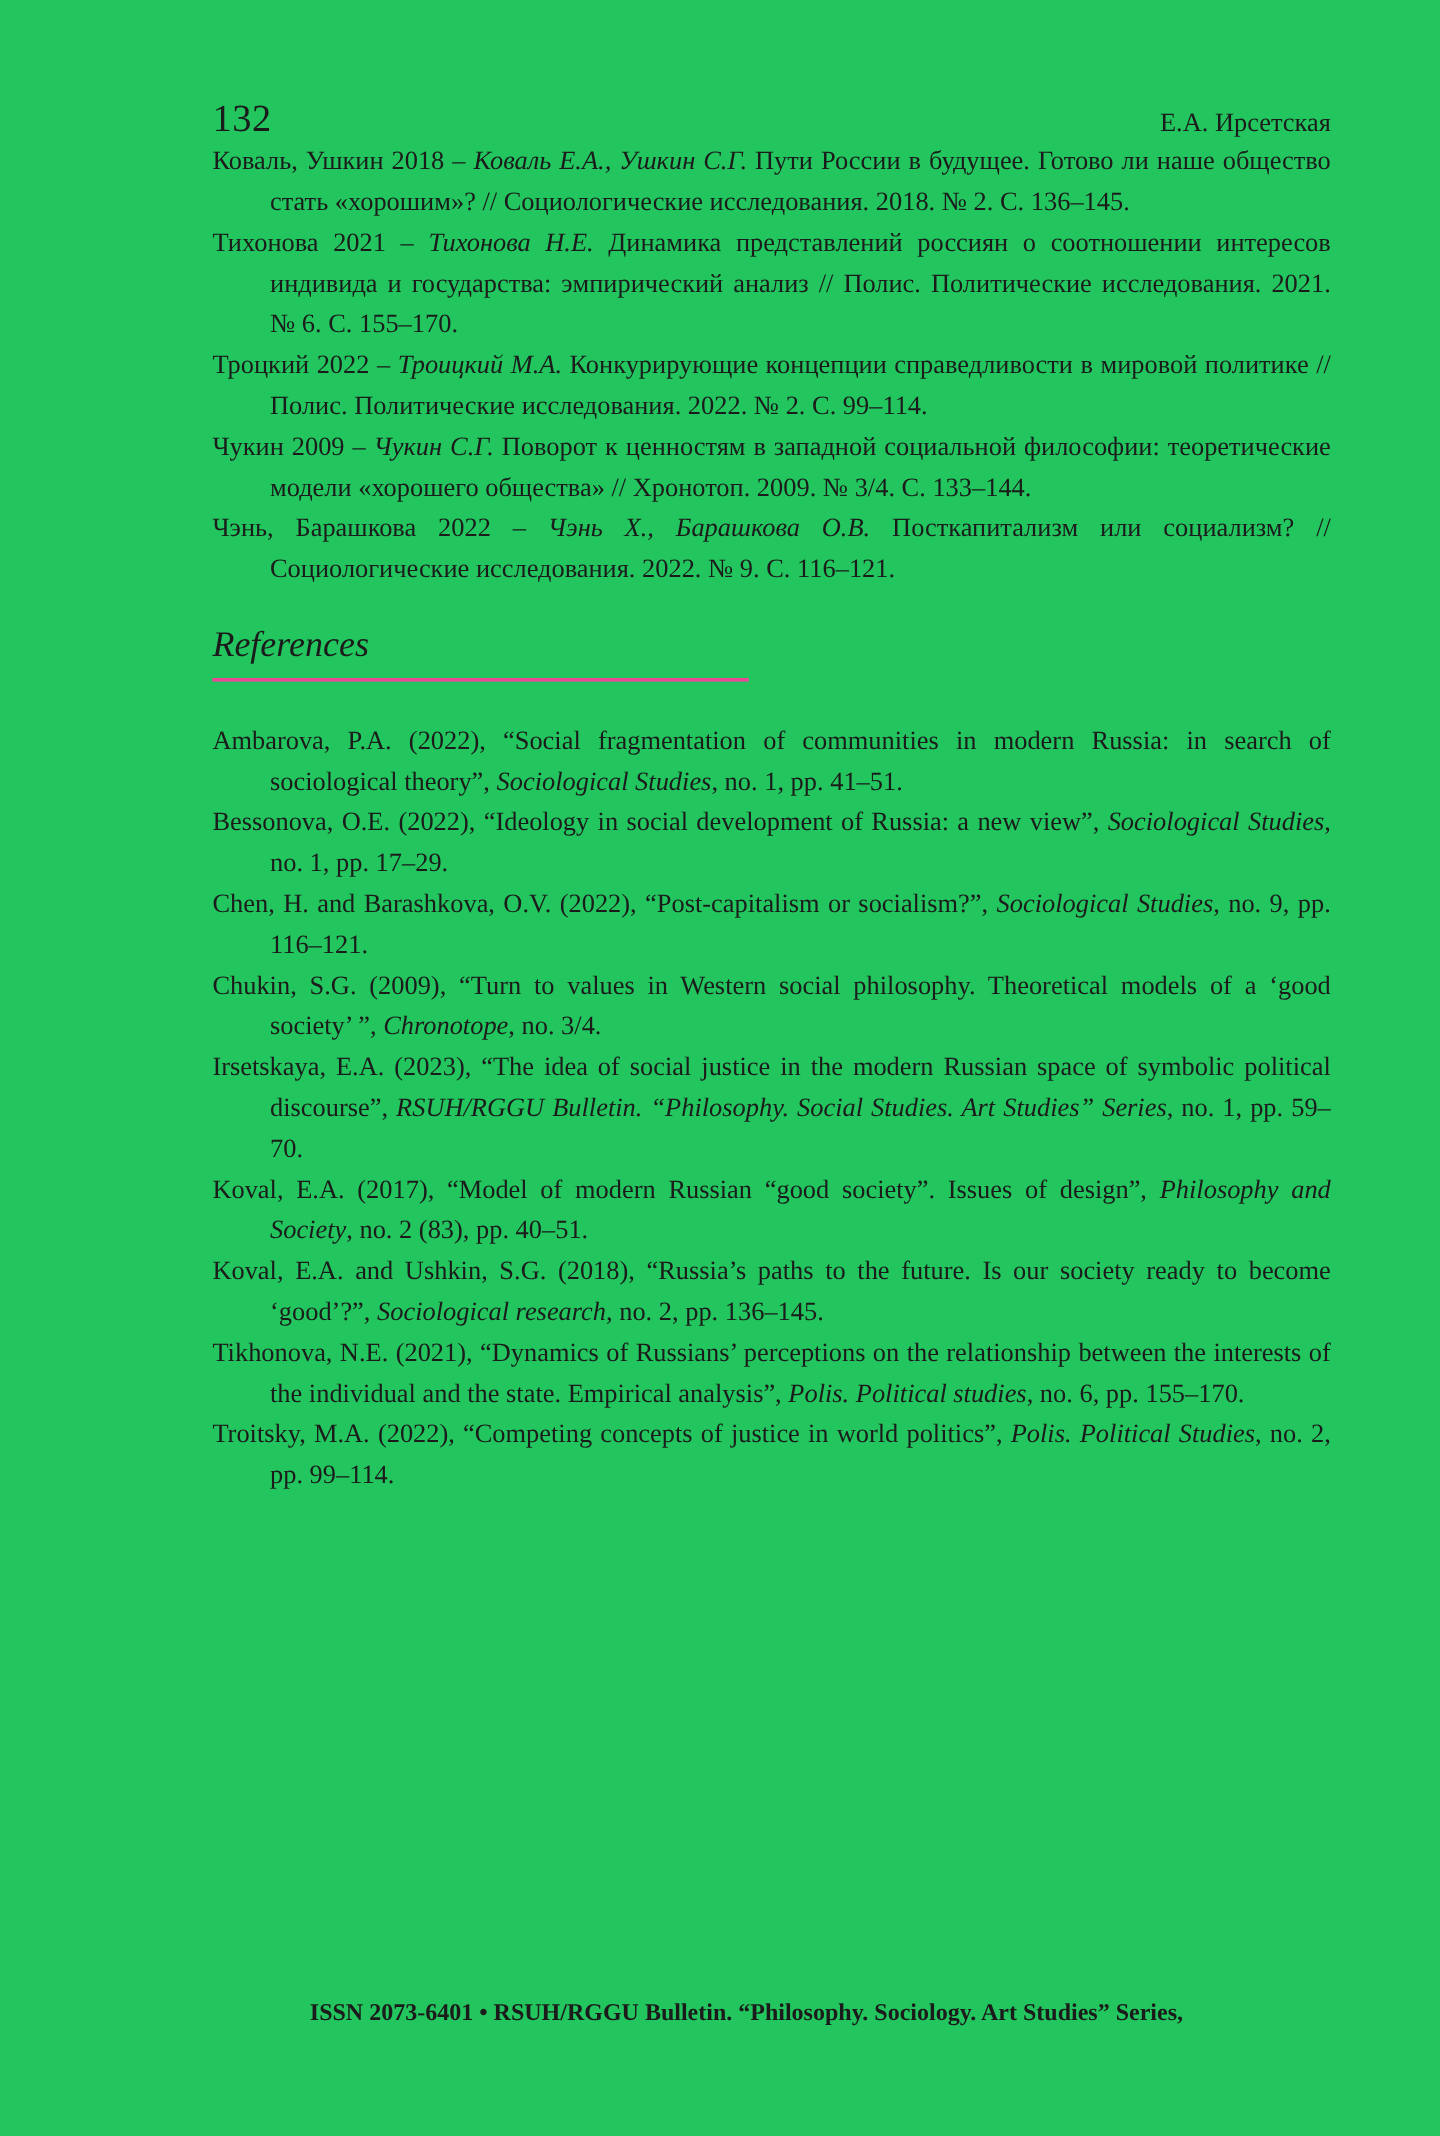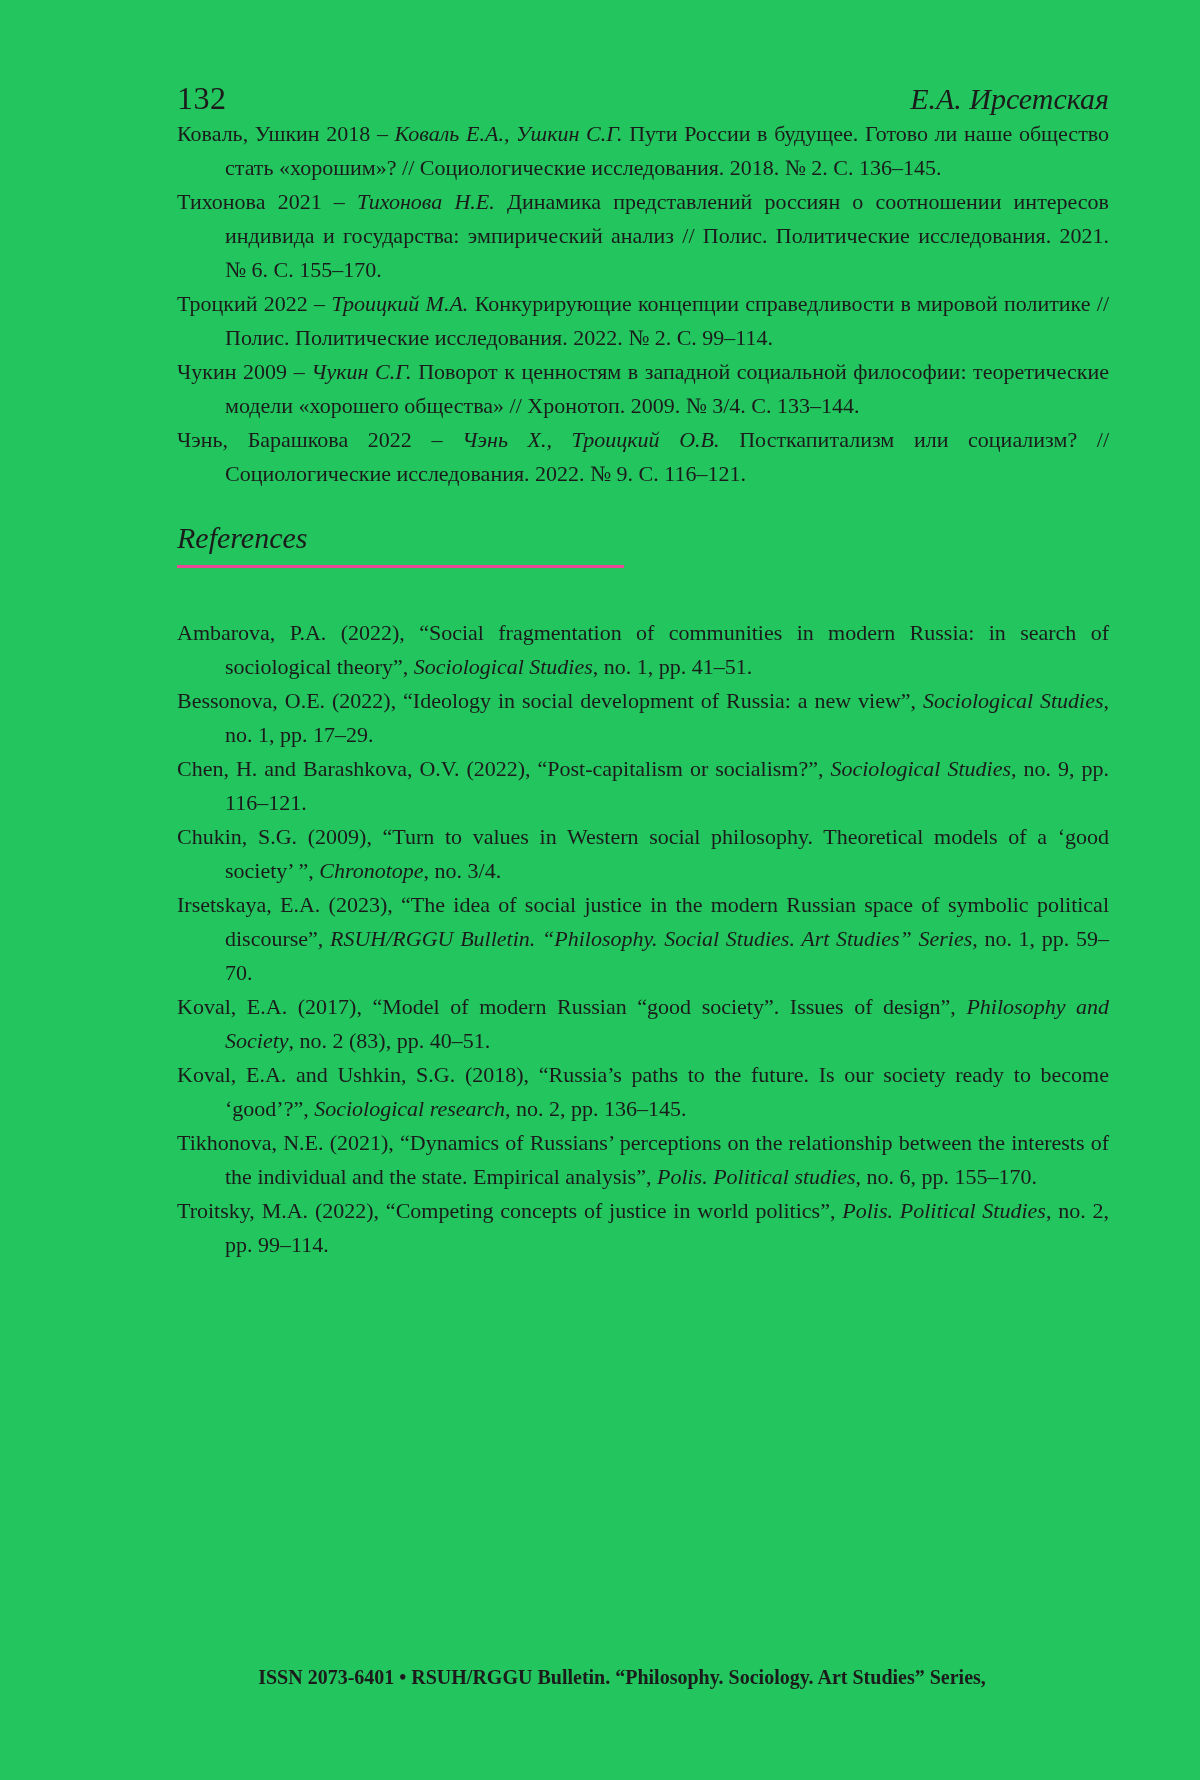--- a/index.html
+++ b/index.html
@@ -28,27 +28,26 @@
   .running-head {
     display: flex;
     justify-content: space-between;
     align-items: baseline;
   }
   .page-number {
     font-size: 32px;
     letter-spacing: 0.5px;
   }
   .running-author {
-    font-size: 30px;
-    font-style: italic;
+    font-size: 22px;
   }
   .refs-ru {
   }
   .refs-en {
-    margin-top: 48px;
+    margin-top: 32px;
   }
   p.ref {
     margin: 0;
     font-size: 22px;
     line-height: 34px;
     text-align: justify;
     padding-left: 48px;
     text-indent: -48px;
   }
   p.ref em {
@@ -87,21 +86,21 @@
     <div class="running-head">
       <span class="page-number">132</span>
       <span class="running-author">Е.А. Ирсетская</span>
     </div>
 
     <div class="refs-ru" id="refs-ru">
         <p class="ref"><span>Коваль, Ушкин 2018 – </span><em>Коваль Е.А., Ушкин С.Г.</em><span> Пути России в будущее. Готово ли наше общество стать «хорошим»? // Социологические исследования. 2018. № 2. С. 136–145.</span></p>
         <p class="ref"><span>Тихонова 2021 – </span><em>Тихонова Н.Е.</em><span> Динамика представлений россиян о соотношении интересов индивида и государства: эмпирический анализ // Полис. Политические исследования. 2021. № 6. С. 155–170.</span></p>
         <p class="ref"><span>Троцкий 2022 – </span><em>Троицкий М.А.</em><span> Конкурирующие концепции справедливости в мировой политике // Полис. Политические исследования. 2022. № 2. С. 99–114.</span></p>
         <p class="ref"><span>Чукин 2009 – </span><em>Чукин С.Г.</em><span> Поворот к ценностям в западной социальной философии: теоретические модели «хорошего общества» // Хронотоп. 2009. № 3/4. С. 133–144.</span></p>
-        <p class="ref"><span>Чэнь, Барашкова 2022 – </span><em>Чэнь Х., Троицкий О.В.</em><span> Посткапитализм или социализм? // Социологические исследования. 2022. № 9. С. 116–121.</span></p>
+        <p class="ref"><span>Чэнь, Барашкова 2022 – </span><em>Чэнь Х., Барашкова О.В.</em><span> Посткапитализм или социализм? // Социологические исследования. 2022. № 9. С. 116–121.</span></p>
       </div>
 
     <div class="section-heading-wrap">
       <h2 class="section-heading">References</h2>
     </div>
 
     <div class="refs-en" id="refs-en">
         <p class="ref"><span>Ambarova, P.A. (2022), “Social fragmentation of communities in modern Russia: in search of sociological theory”, </span><em>Sociological Studies</em><span>, no. 1, pp. 41–51.</span></p>
         <p class="ref"><span>Bessonova, O.E. (2022), “Ideology in social development of Russia: a new view”, </span><em>Sociological Studies</em><span>, no. 1, pp. 17–29.</span></p>
         <p class="ref"><span>Chen, H. and Barashkova, O.V. (2022), “Post-capitalism or socialism?”, </span><em>Sociological Studies</em><span>, no. 9, pp. 116–121.</span></p>

